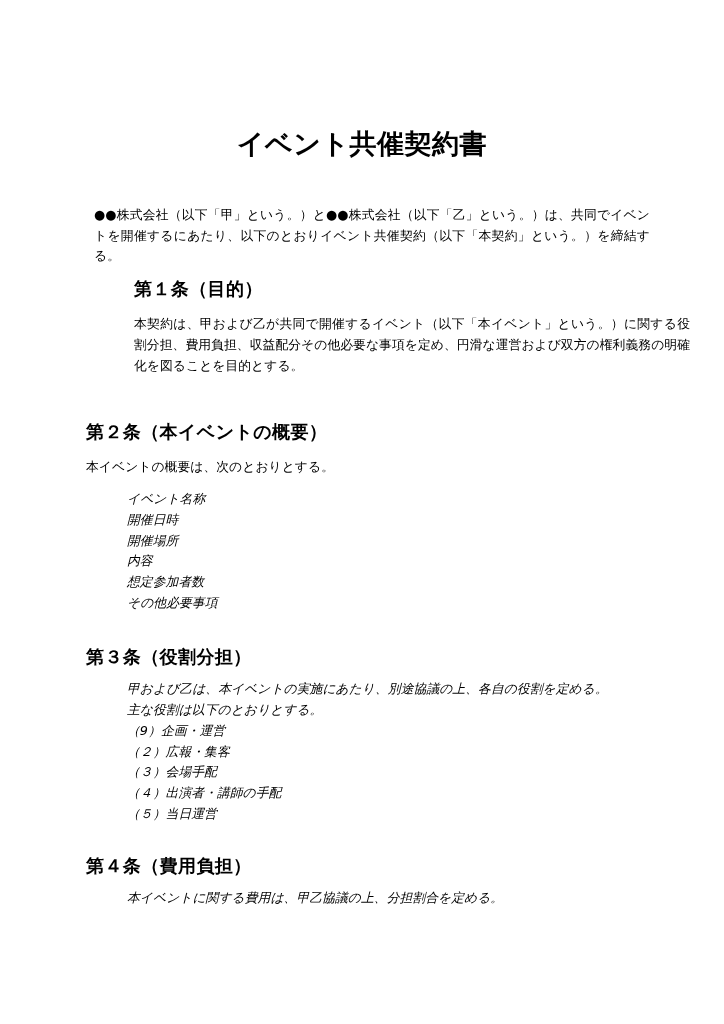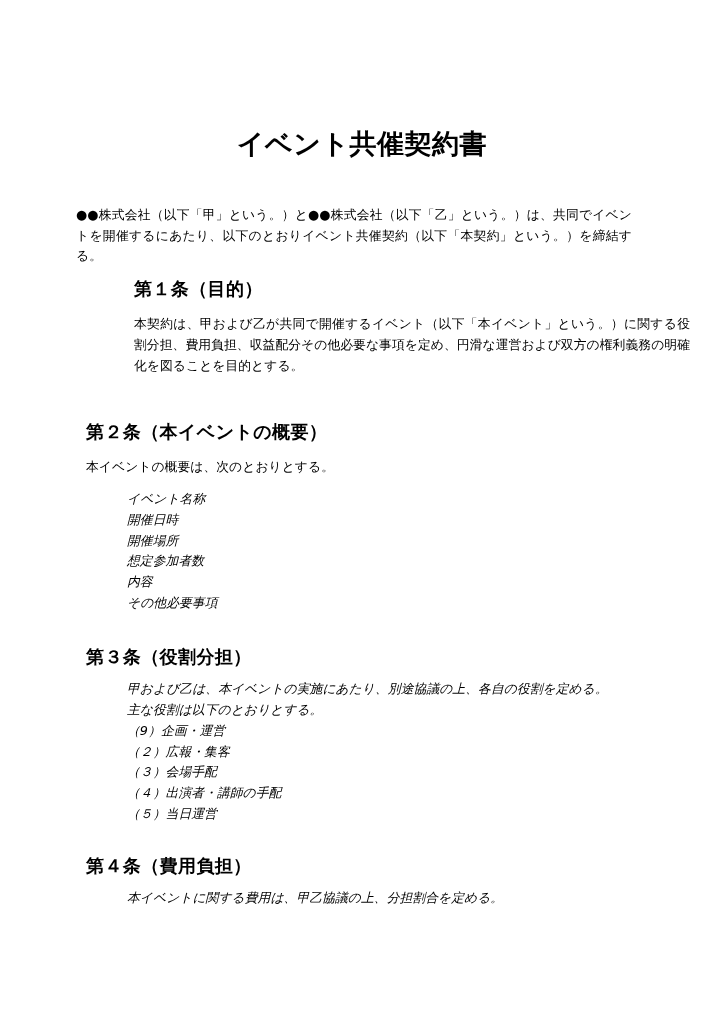--- a/index.html
+++ b/index.html
@@ -28,21 +28,21 @@
     top: 110px;
     width: 724px;
     text-align: center;
     font-size: 27px;
     font-weight: bold;
     letter-spacing: 0.5px;
     line-height: 1.2;
   }
   .intro {
     position: absolute;
-    left: 76px;
+    left: 94px;
     top: 192px;
     width: 556px;
     font-size: 12.8px;
     line-height: 1.62;
     text-align: justify;
     letter-spacing: 0.05px;
   }
   .article {
     position: absolute;
     left: 86px;
@@ -97,22 +97,22 @@
   </section>
 
   <section class="article" id="art2">
     <div class="art-heading">第２条（本イベントの概要）</div>
     <div class="art-body body-gap">本イベントの概要は、次のとおりとする。</div>
     <div class="list-spacer"></div>
     <div class="indent-block">
       <div class="list-line">イベント名称</div>
       <div class="list-line">開催日時</div>
       <div class="list-line">開催場所</div>
+      <div class="list-line">内容</div>
       <div class="list-line">想定参加者数</div>
-      <div class="list-line">内容</div>
       <div class="list-line">その他必要事項</div>
     </div>
   </section>
 
   <section class="article" id="art3">
     <div class="art-heading">第３条（役割分担）</div>
     <div class="list-spacer"></div>
     <div class="indent-block">
       <div class="list-line">甲および乙は、本イベントの実施にあたり、別途協議の上、各自の役割を定める。</div>
       <div class="list-line">主な役割は以下のとおりとする。</div>

